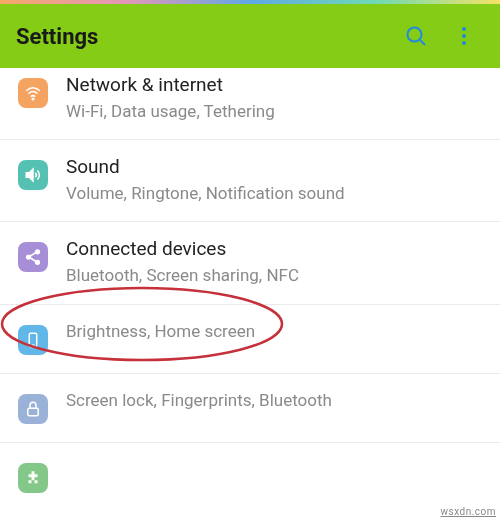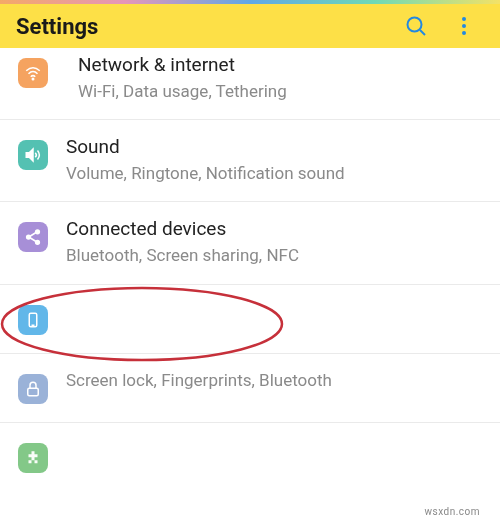--- a/index.html
+++ b/index.html
@@ -15,22 +15,22 @@
       overflow: hidden;
       position: relative;
     }
     .top-gradient {
       height: 4px;
       background: linear-gradient(90deg, #f4a967, #e596b9, #60a8e5, #6fd9b5, #f4e266);
     }
     .header {
       display: flex;
       align-items: center;
-      padding: 2px 16px;
-      background: #fde047;
+      padding: 12px 16px;
+      background: #84cc16;
     }
     .header-title {
       font-size: 22px;
       font-weight: 700;
       color: #1a1a1a;
       flex: 1;
     }
     .header-icon-btn {
       width: 40px;
       height: 40px;
@@ -45,21 +45,20 @@
     }
     .list-item {
       display: flex;
       align-items: flex-start;
       padding: 16px 18px 18px 18px;
       border-bottom: 1px solid #eaeaea;
       position: relative;
     }
     .list-item.first {
       padding-top: 6px;
-      gap: 12px;
     }
     .list-item.last {
       border-bottom: none;
     }
     .icon-tile {
       width: 30px;
       height: 30px;
       border-radius: 8px;
       display: flex;
       align-items: center;
@@ -91,24 +90,25 @@
       left: -8px;
       top: 284px;
       width: 300px;
       height: 80px;
       pointer-events: none;
       z-index: 10;
     }
     .watermark {
       position: absolute;
       bottom: 0;
-      right: 20px;
+      right: 4px;
       font-size: 10px;
       color: #888;
       letter-spacing: 0.5px;
+      text-decoration: underline;
     }
     .bg-orange { background: #f5a360; }
     .bg-purple { background: #a78fd7; }
     .bg-teal   { background: #54c1b2; }
     .bg-blue   { background: #62b7e9; }
     .bg-bluegray { background: #9ab2d8; }
     .bg-green  { background: #83c888; }
   </style>
 </head>
 <body>
@@ -180,20 +180,21 @@
   </div>
 
   <div class="list-item">
     <div class="icon-tile bg-blue">
       <svg viewBox="0 0 24 24" fill="none" stroke="#fff" stroke-width="2">
         <rect x="7" y="3" width="10" height="18" rx="2"></rect>
         <line x1="10" y1="19" x2="14" y2="19"></line>
       </svg>
     </div>
     <div class="item-text">
+      <div class="item-subtitle">Brightness, Home screen</div>
     </div>
   </div>
 
   <div class="list-item">
     <div class="icon-tile bg-bluegray">
       <svg viewBox="0 0 24 24" fill="none" stroke="#fff" stroke-width="2">
         <rect x="5" y="11" width="14" height="10" rx="2"></rect>
         <path d="M8 11 L8 7 Q8 3 12 3 Q16 3 16 7 L16 11"></path>
       </svg>
     </div>

